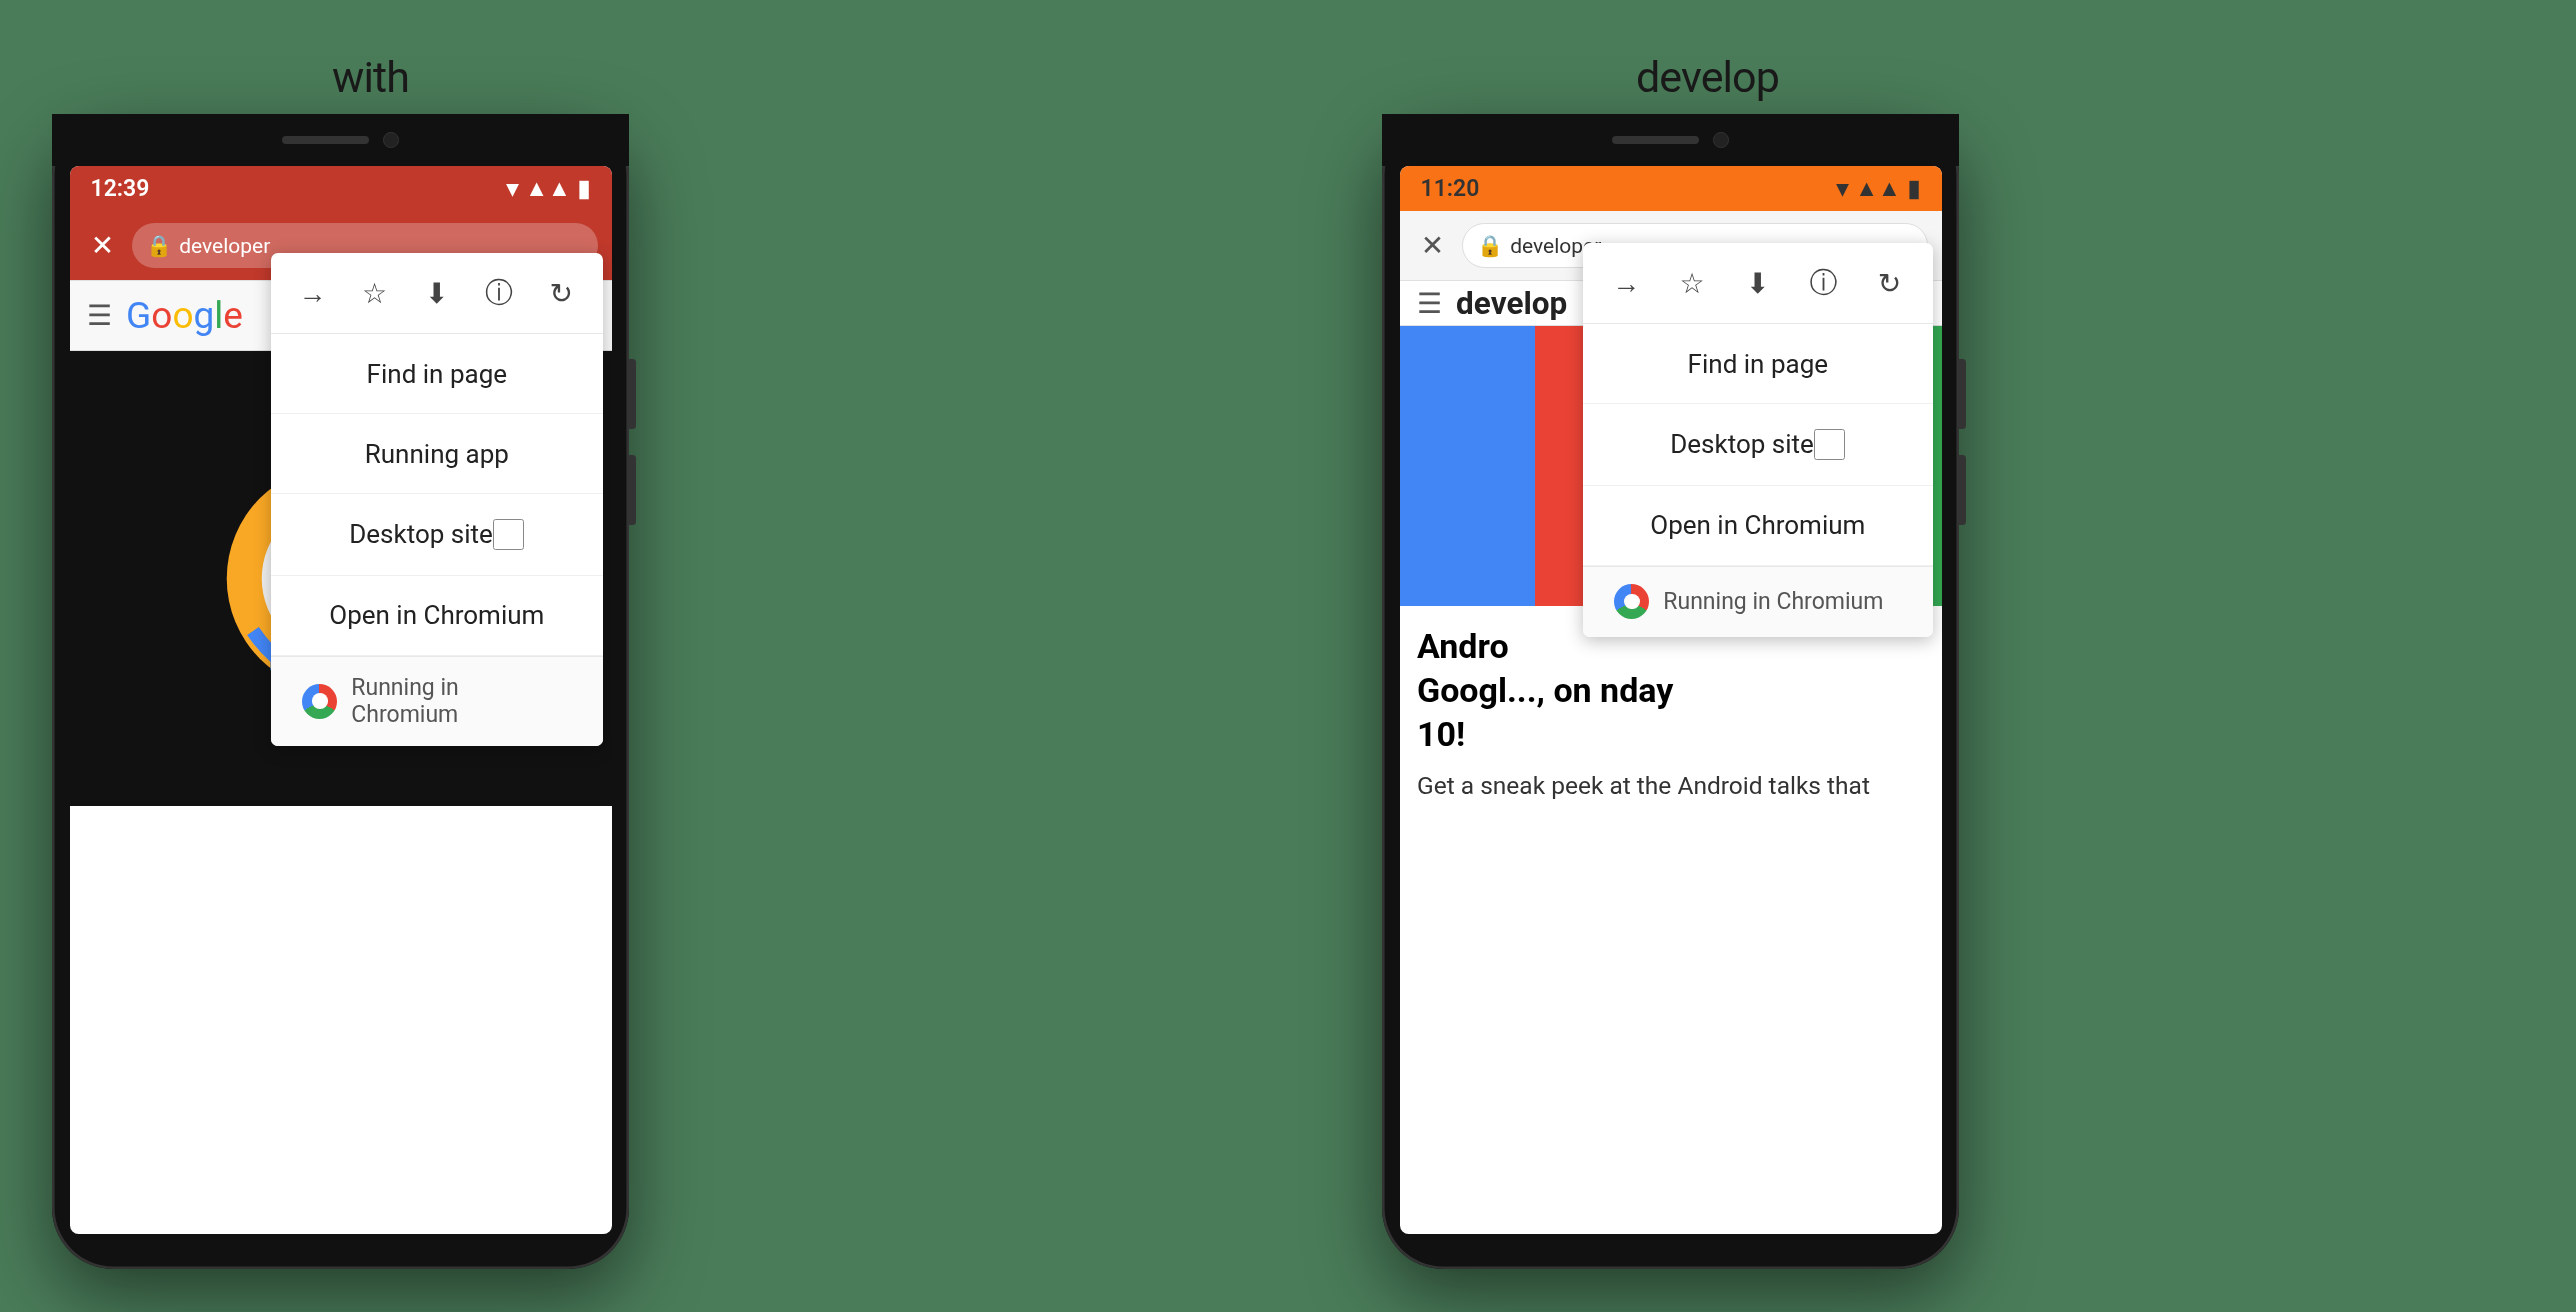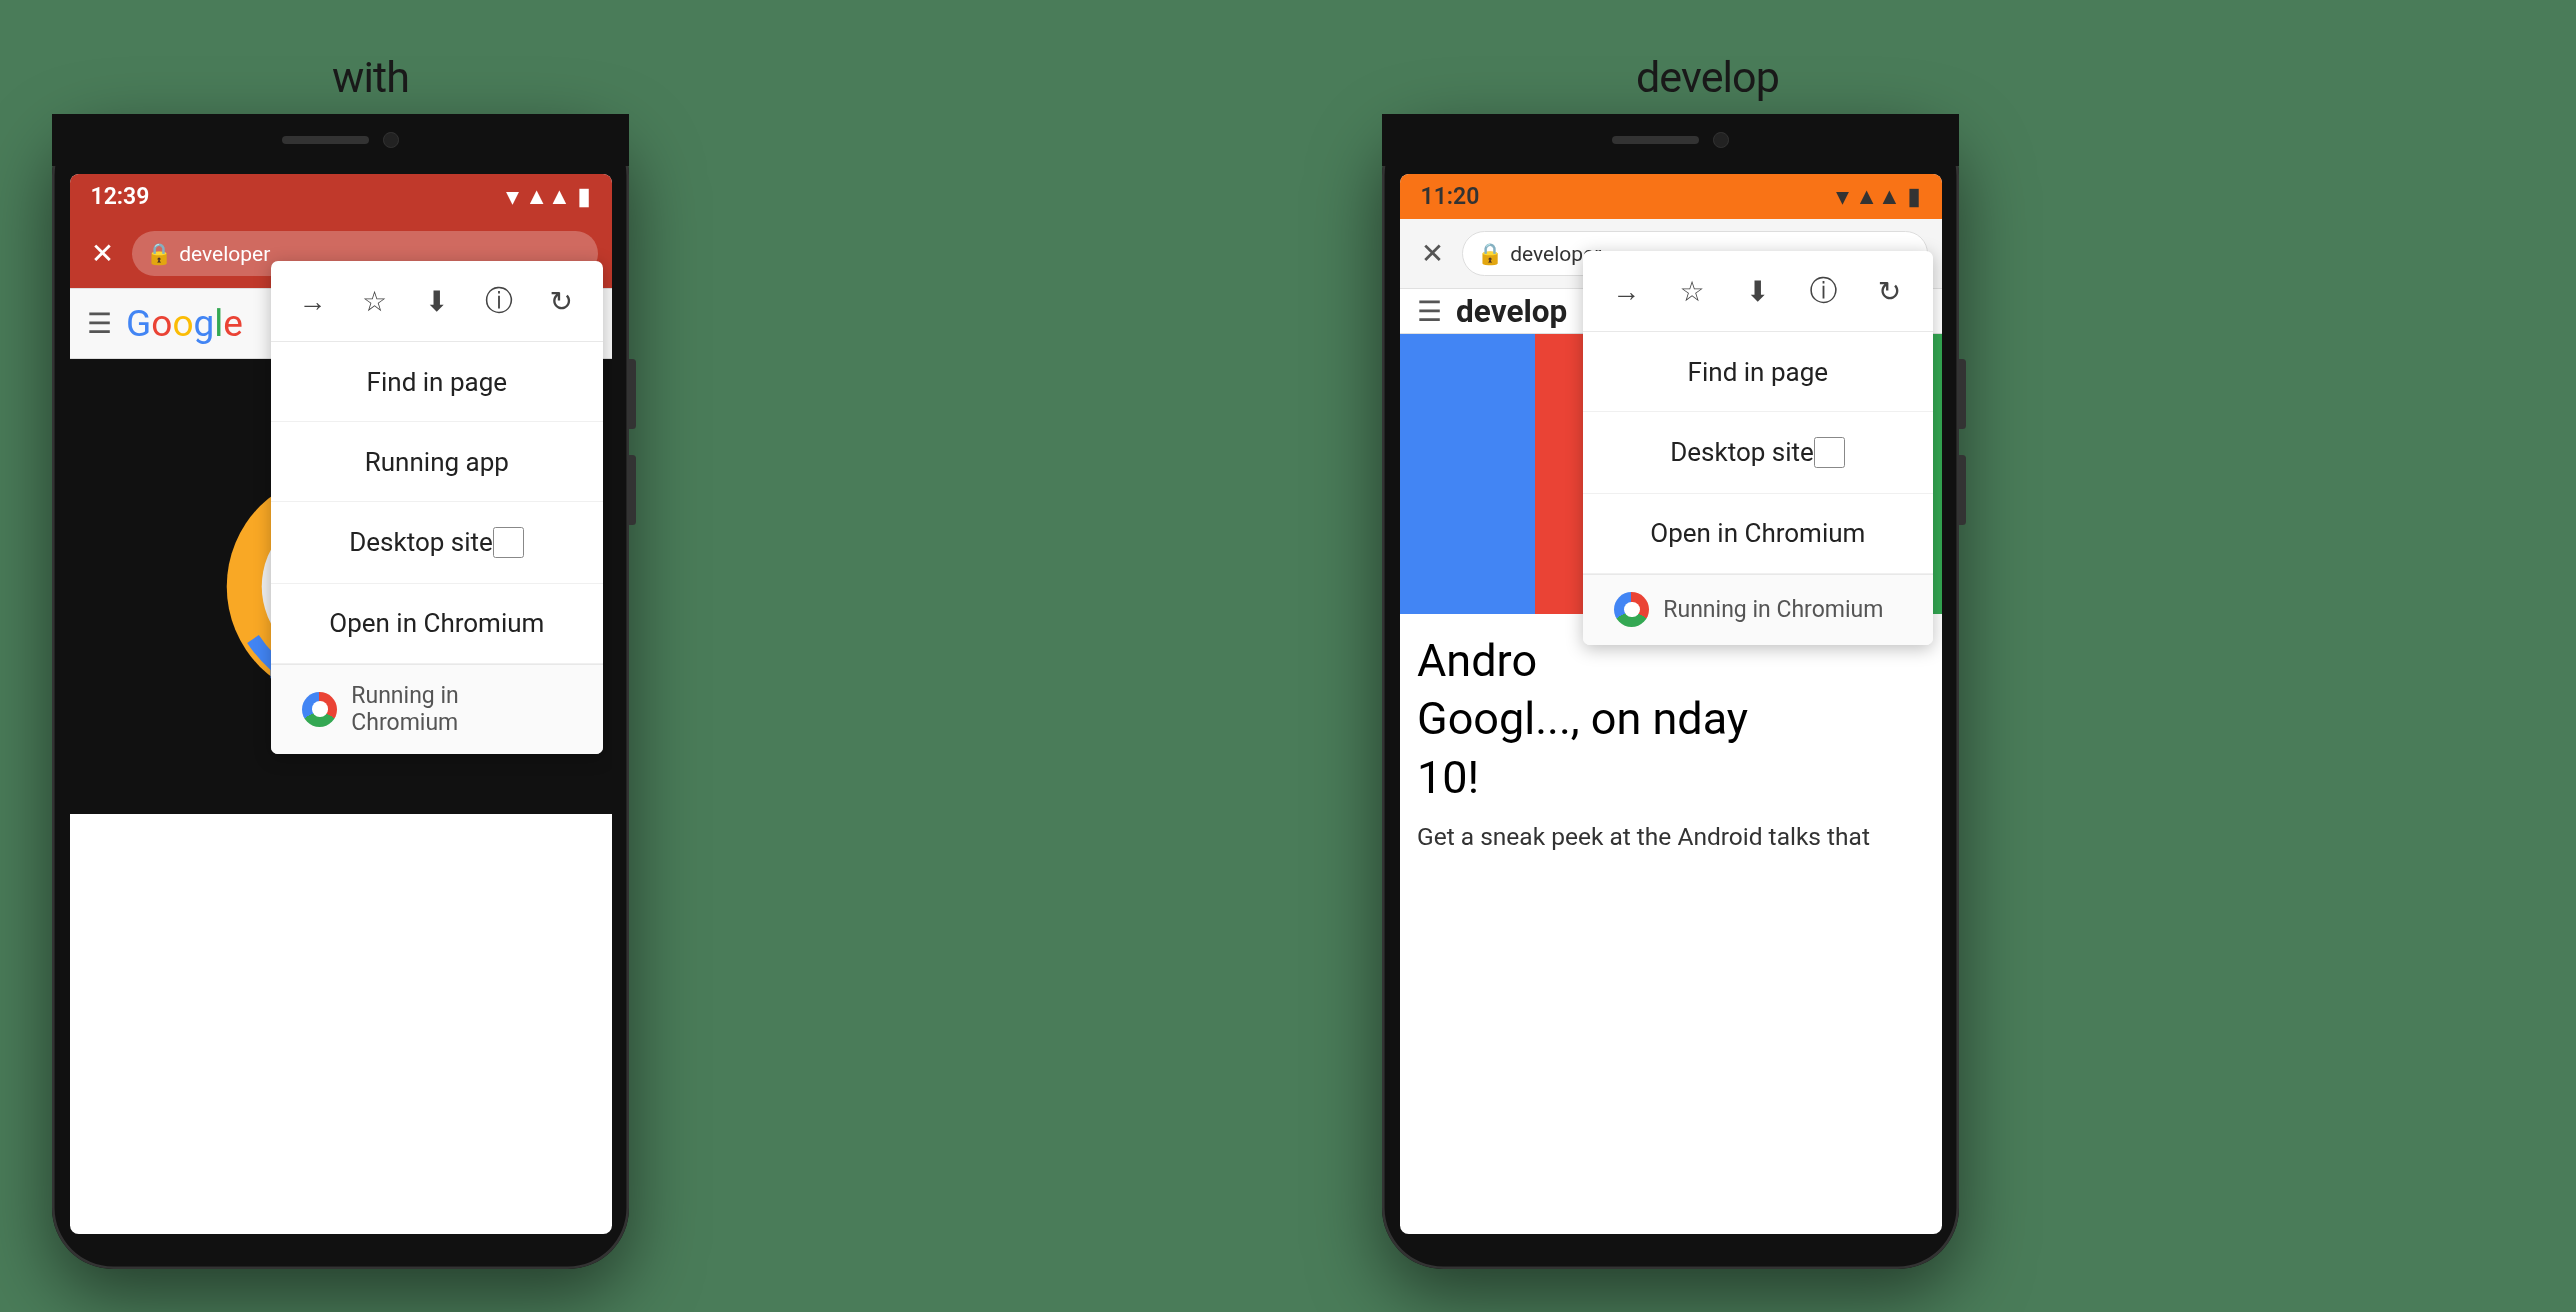--- a/index.html
+++ b/index.html
@@ -40,21 +40,20 @@
     
     .phone-screen {
       position: absolute;
       top: 52px;
       left: 17.5px;
       right: 17.5px;
       bottom: 35px;
       border-radius: 8.7px;
       overflow: hidden;
       background: #fff;
-      margin-top: 8px;
     }
 
     
     .status-bar {
       height: 45px;
       display: flex;
       align-items: center;
       justify-content: space-between;
       padding: 0 21px;
       font-size: 23px;
@@ -155,22 +154,22 @@
     }
     .stripe { flex: 1; }
 
     
     .dev-content {
       padding: 17.5px;
       font-size: 24.5px;
       line-height: 1.3;
     }
     .dev-content h2 {
-      font-size: 45px;
-      font-weight: 400;
+      font-size: 34px;
+      font-weight: 700;
       margin-bottom: 14px;
     }
     .dev-content p { font-size: 24.5px; color: #333; }
 
     
     .dropdown-menu {
       position: absolute;
       background: #fff;
       border-radius: 7px;
       box-shadow: 0 3.5px 17.5px rgba(0,0,0,0.25);

